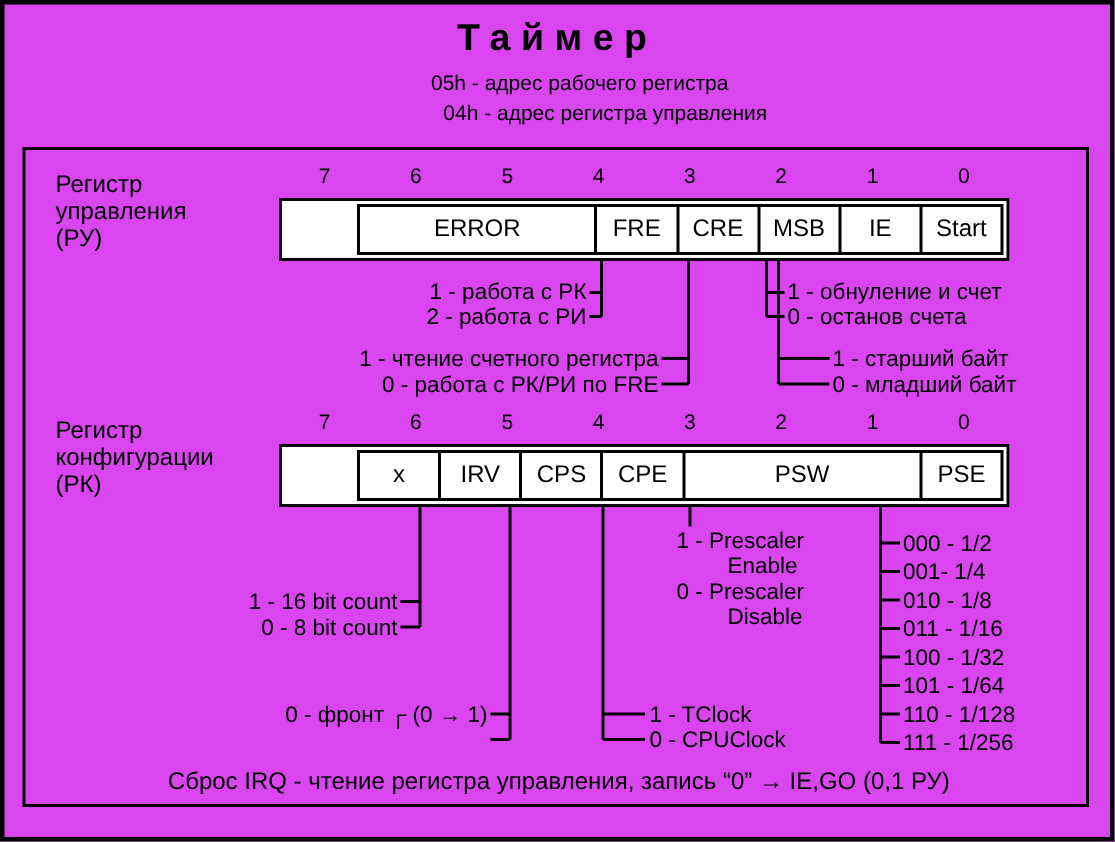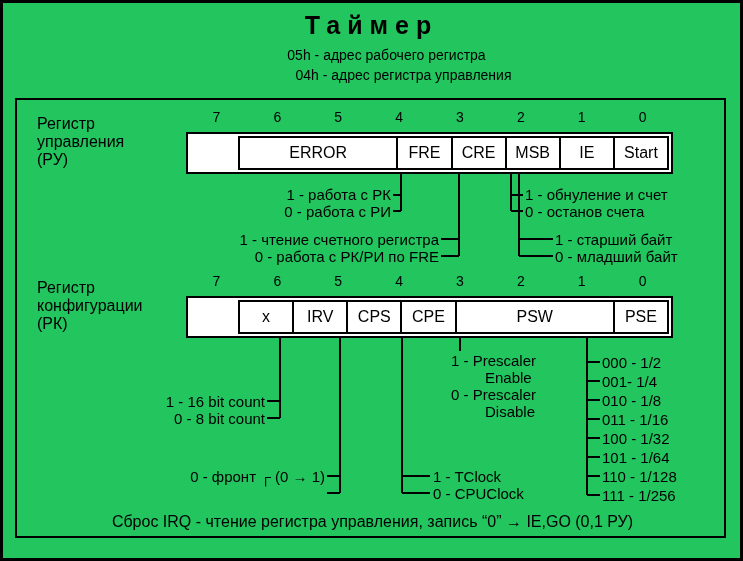--- a/index.html
+++ b/index.html
@@ -1,18 +1,18 @@
 <!DOCTYPE html>
 <html><head>
 <meta charset="utf-8">
 <style>
   html,body { margin:0; padding:0; background:#888; }
   #screen {
     position:relative; width:743px; height:561px; margin:0 auto;
-    background:#22c55e; border:3px solid #000; box-sizing:border-box;
+    background:#d946ef; border:3px solid #000; box-sizing:border-box;
     font-family:"Liberation Sans","DejaVu Sans",sans-serif; color:#000;
     overflow:hidden;
   }
   .title {
     position:absolute; top:8px; left:0; width:100%; text-align:center;
     font-size:25px; font-weight:bold; letter-spacing:7px;
   }
   .subtitle { position:absolute; left:15px; width:100%; text-align:center; font-size:14px; }
   .s1 { top:44px; }
   .s2 { top:64px;margin-left:17px; }
@@ -85,21 +85,21 @@
       <div class="cell">FRE</div>
       <div class="cell">CRE</div>
       <div class="cell">MSB</div>
       <div class="cell">IE</div>
       <div class="cell">Start</div>
     </div>
   </div>
 
   <div class="note r" id="fre-notes">
     <div>1 - работа с РК</div>
-    <div>0 - работа с РИ</div>
+    <div>2 - работа с РИ</div>
   </div>
 
   <div class="note r" id="cre-notes">
     <div>1 - чтение счетного регистра</div>
     <div>0 - работа с РК/РИ по FRE</div>
   </div>
 
   <div class="note" id="start-notes">
     <div>1 - обнуление и счет</div>
     <div>0 - останов счета</div>

